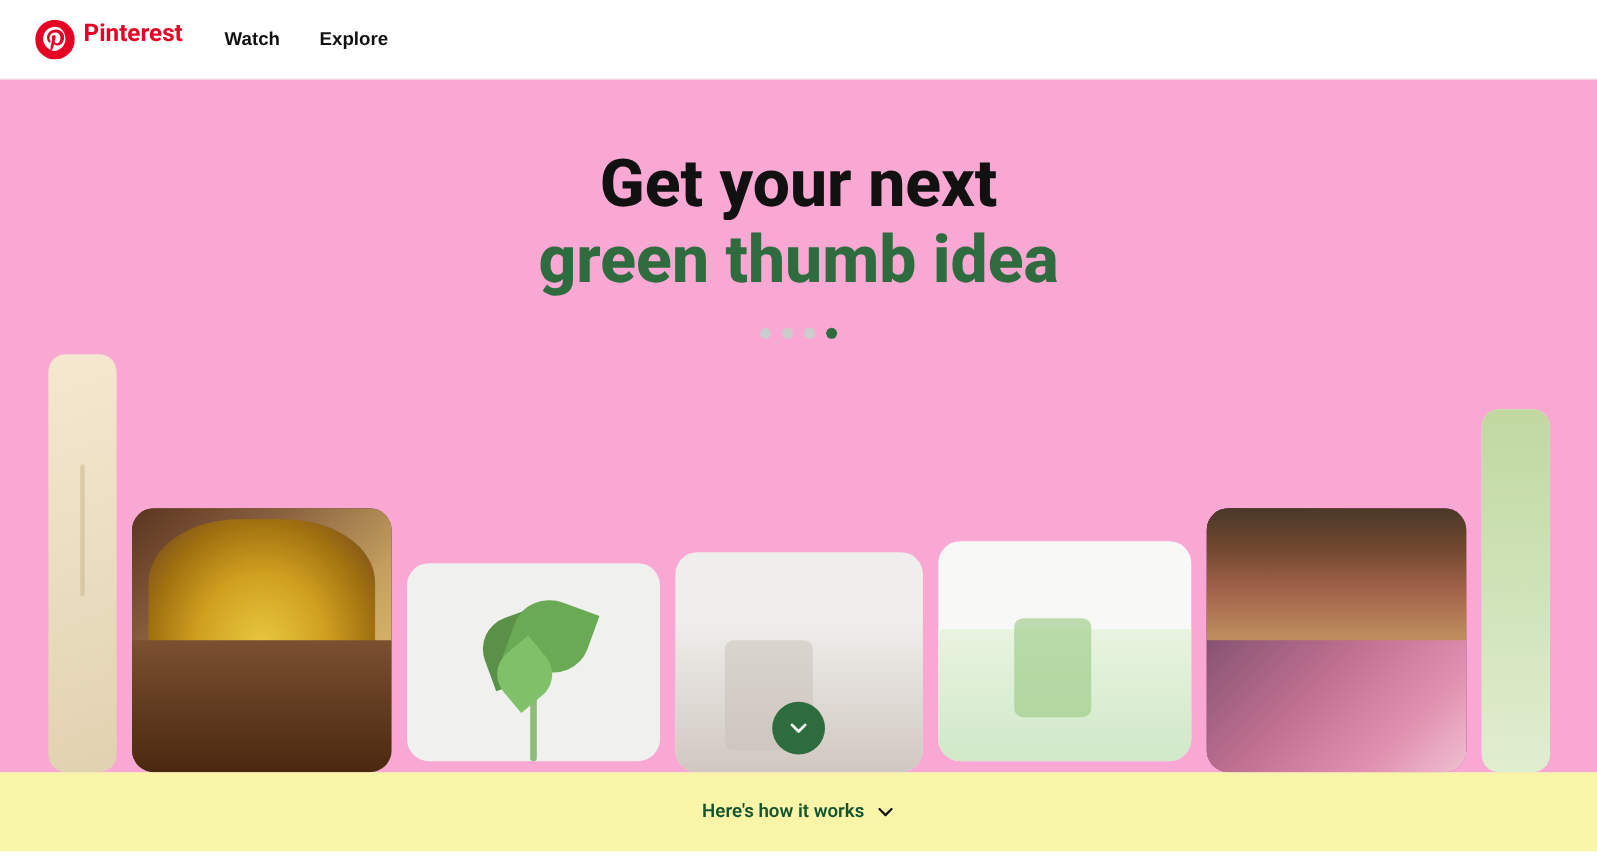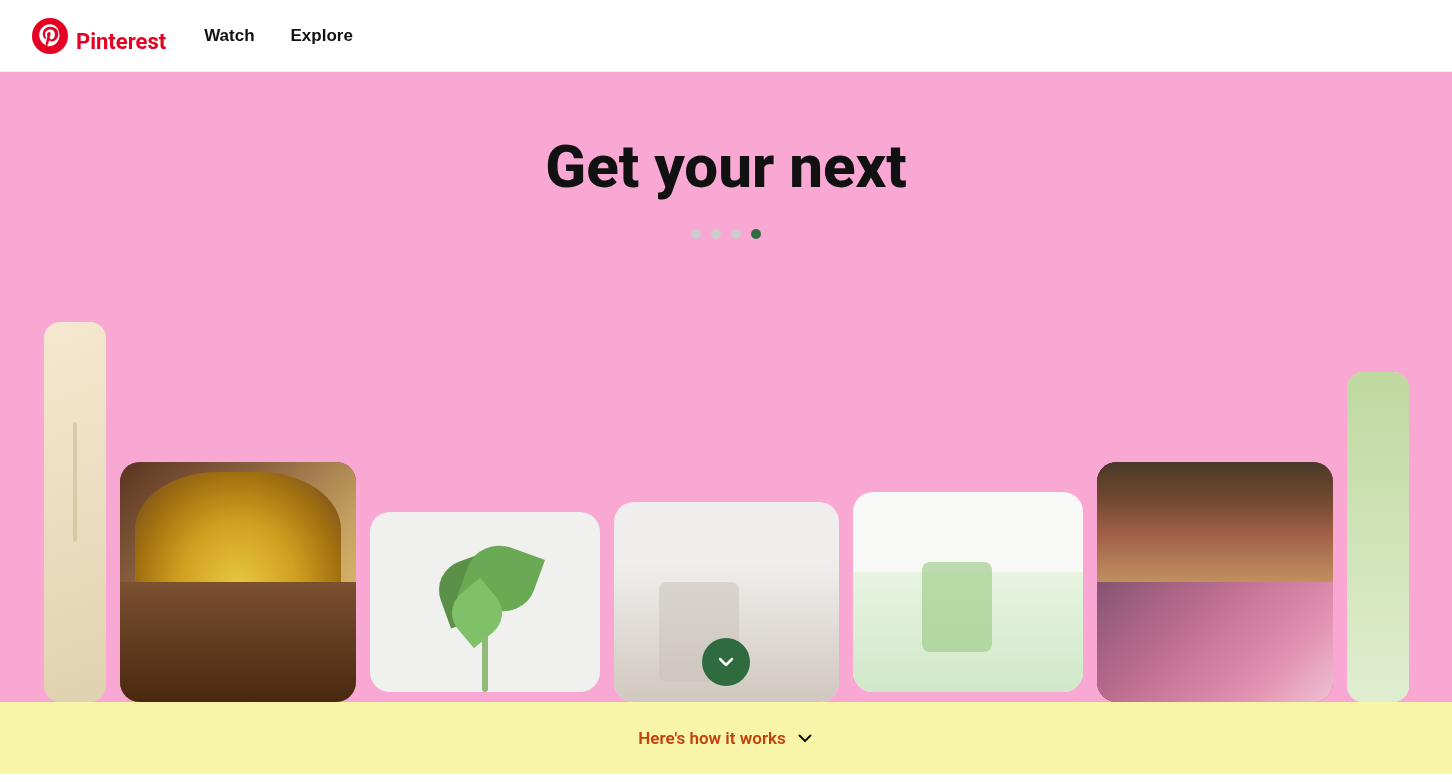--- a/index.html
+++ b/index.html
@@ -11,21 +11,21 @@
       align-items: center;
       padding: 0 32px;
       height: 72px;
       background: #fff;
       border-bottom: 1px solid #f0f0f0;
       position: relative;
       z-index: 10;
     }
     .navbar-logo {
       display: flex;
-      align-items: flex-end;
+      align-items: flex-start;
       gap: 8px;
       text-decoration: none;
       margin-right: 24px;
     }
     .pinterest-icon {
       width: 36px;
       height: 36px;
     }
     .navbar-brand-text {
       font-size: 22px;
@@ -248,21 +248,21 @@
       background: #f9f5a8;
       display: flex;
       align-items: center;
       justify-content: center;
       gap: 10px;
       cursor: pointer;
     }
     .bottom-bar-text {
       font-size: 17px;
       font-weight: 600;
-      color: #c2410c;
+      color: #14532d;
     }
     .chevron-down {
       display: inline-flex;
       align-items: center;
     }
   </style>
 </head>
 <body>
 
 <nav class="navbar">
@@ -277,20 +277,21 @@
   <div class="navbar-left-links">
     <button class="nav-link">Watch</button>
     <button class="nav-link">Explore</button>
   </div>
 
 </nav>
 
 <section class="hero">
   <div class="hero-text">
     <div class="hero-title-line1">Get your next</div>
+    <div class="hero-title-line2">green thumb idea</div>
   </div>
   <div class="hero-dots">
     <div class="dot"></div>
     <div class="dot"></div>
     <div class="dot"></div>
     <div class="dot active"></div>
   </div>
 
   <div class="image-strip">
 

